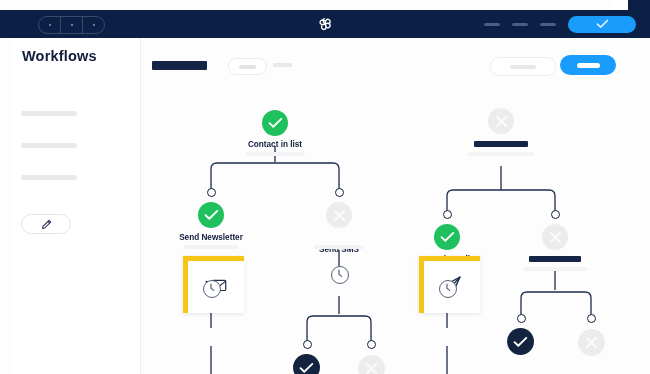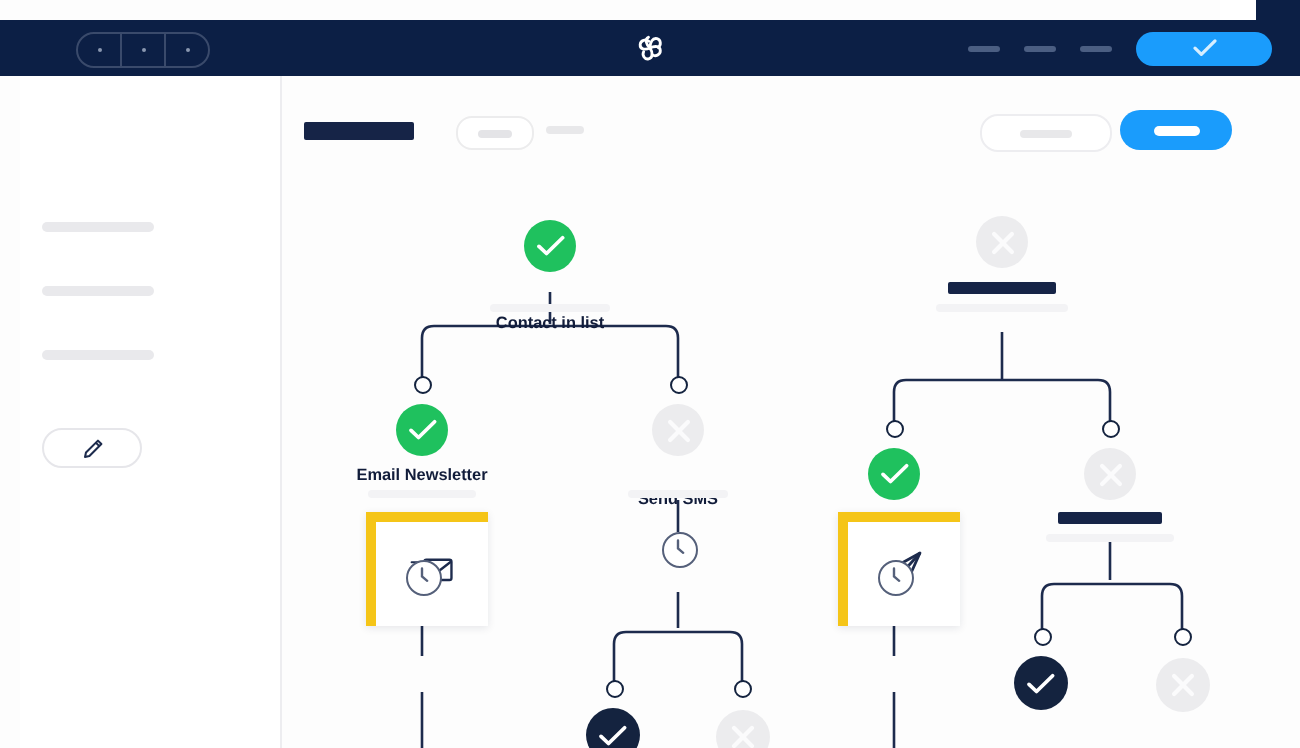--- a/index.html
+++ b/index.html
@@ -122,20 +122,21 @@
       <span class="tb-btn">
         <svg width="13" height="10" viewBox="0 0 14 11">
           <path d="M1.5 5.6 L5 9 L12.5 1.6" fill="none" stroke="#d6eeff" stroke-width="1.8" stroke-linecap="round" stroke-linejoin="round"></path>
         </svg>
       </span>
     </div>
   </div>
   <div class="tb-corner"></div>
 
   <div class="sidebar">
+    <div class="side-title">Workflows</div>
     <div class="side-bar sb1"></div>
     <div class="side-bar sb2"></div>
     <div class="side-bar sb3"></div>
     <div class="side-edit">
       <svg width="11" height="11" viewBox="0 0 16 16">
         <path d="M11.6 1.9 14.1 4.4 5.4 13.1 2.2 13.8 2.9 10.6 Z" fill="none" stroke="#1d2b4d" stroke-width="1.5" stroke-linejoin="round"></path>
         <path d="M10.1 3.4 12.6 5.9" stroke="#1d2b4d" stroke-width="1.5"></path>
       </svg>
     </div>
   </div>
@@ -183,38 +184,38 @@
       </g>
     </svg>
 
     <div class="node" style="left:121px;top:26px;">
       <div class="badge green">
         <svg width="15" height="12" viewBox="0 0 16 12">
             <path d="M1.6 6.2 L5.6 10 L14.2 1.6" fill="none" stroke="#fff" stroke-width="2" stroke-linecap="round" stroke-linejoin="round"></path>
           </svg>
       </div>
     </div>
-    <div class="nlabel" style="left:94px;top:56px;width:80px;margin-top:17px;">Contact in list</div>
+    <div class="nlabel" style="left:94px;top:56px;width:80px;">Contact in list</div>
     <div class="nshadow" style="left:104px;top:68px;width:60px;"></div>
 
     <div class="node" style="left:66px;top:104px;">
         <div class="dot"></div>
       </div>
     <div class="node" style="left:194px;top:104px;">
         <div class="dot"></div>
       </div>
 
     <div class="node" style="left:57px;top:118px;">
       <div class="badge green">
         <svg width="15" height="12" viewBox="0 0 16 12">
             <path d="M1.6 6.2 L5.6 10 L14.2 1.6" fill="none" stroke="#fff" stroke-width="2" stroke-linecap="round" stroke-linejoin="round"></path>
           </svg>
       </div>
     </div>
-    <div class="nlabel" style="left:25px;top:149px;width:90px;">Email Newsletter</div>
+    <div class="nlabel" style="left:25px;top:149px;width:90px;">Send Newsletter</div>
     <div class="nshadow" style="left:43px;top:161px;width:54px;"></div>
 
     <div class="card" style="left:42px;top:172px;">
       <span class="ic">
         <svg width="22" height="18" viewBox="0 0 26 20">
           <rect x="8.5" y="4.5" width="16" height="12" rx="1.2" fill="#fff" stroke="#1d2b4d" stroke-width="1.4"></rect>
           <path d="M8.5 5.4 L16.5 11.6 L24.5 5.4" fill="none" stroke="#1d2b4d" stroke-width="1.4" stroke-linejoin="round"></path>
           <path d="M1 6 L6 6 M2.6 9.6 L6 9.6 M4 13.2 L6 13.2" stroke="#1d2b4d" stroke-width="1.3" stroke-linecap="round"></path>
         </svg>
       </span>

